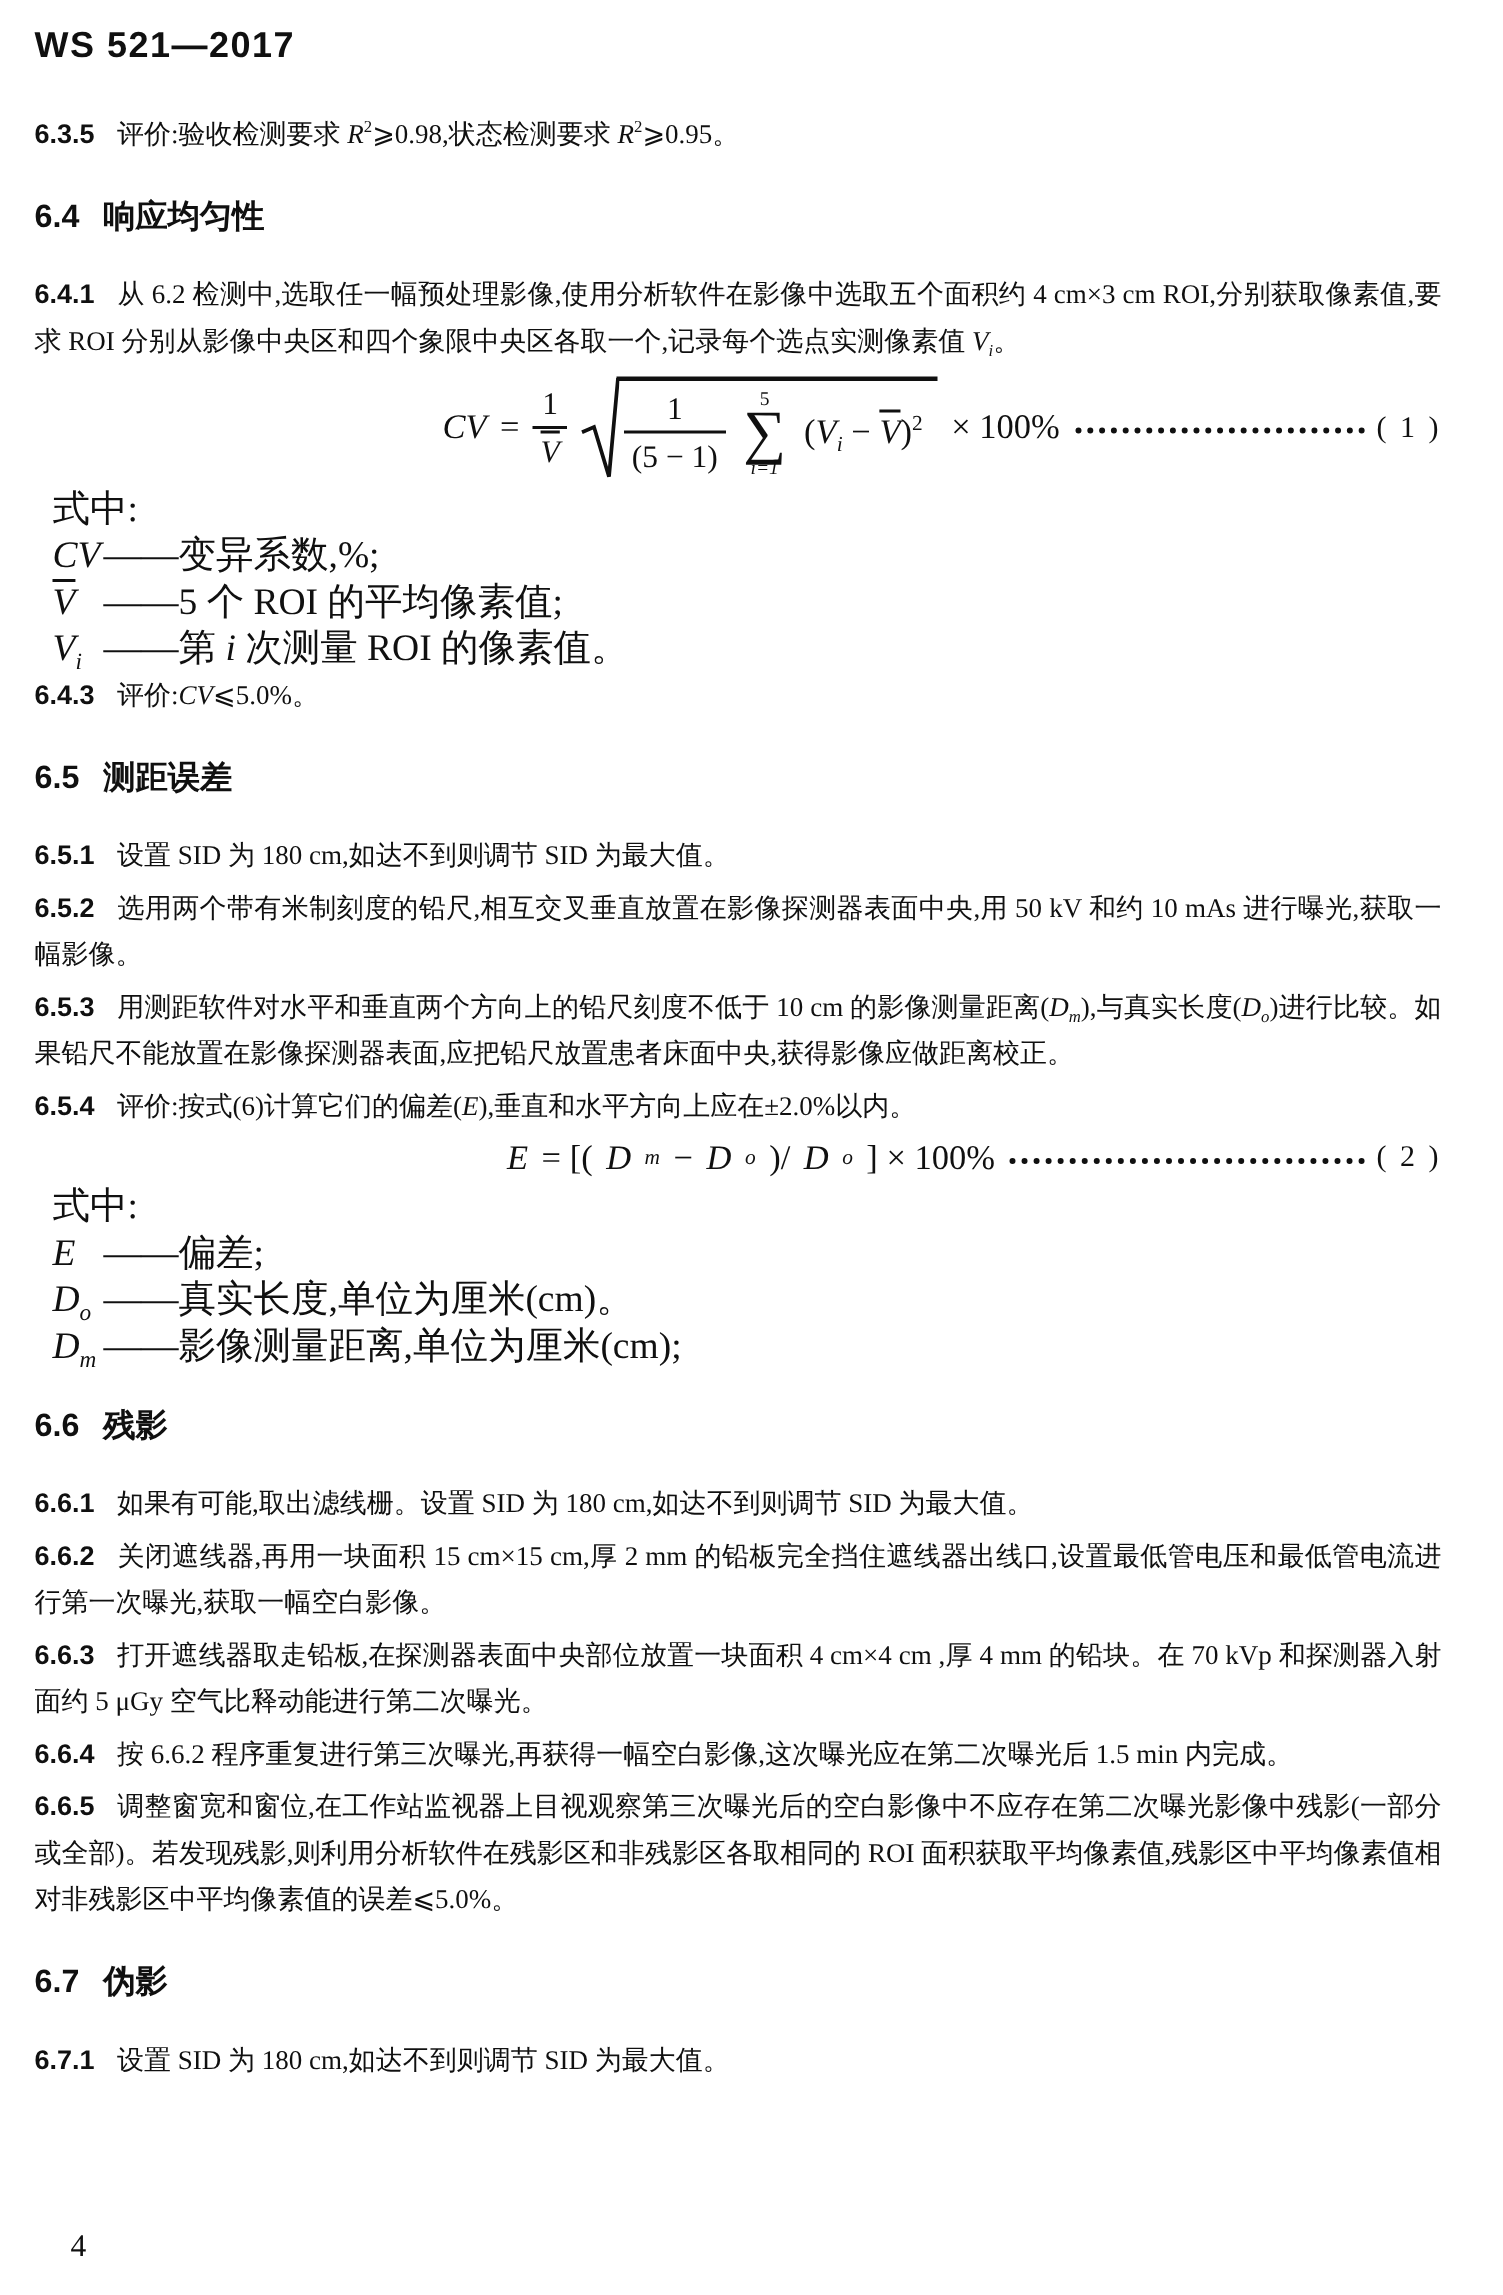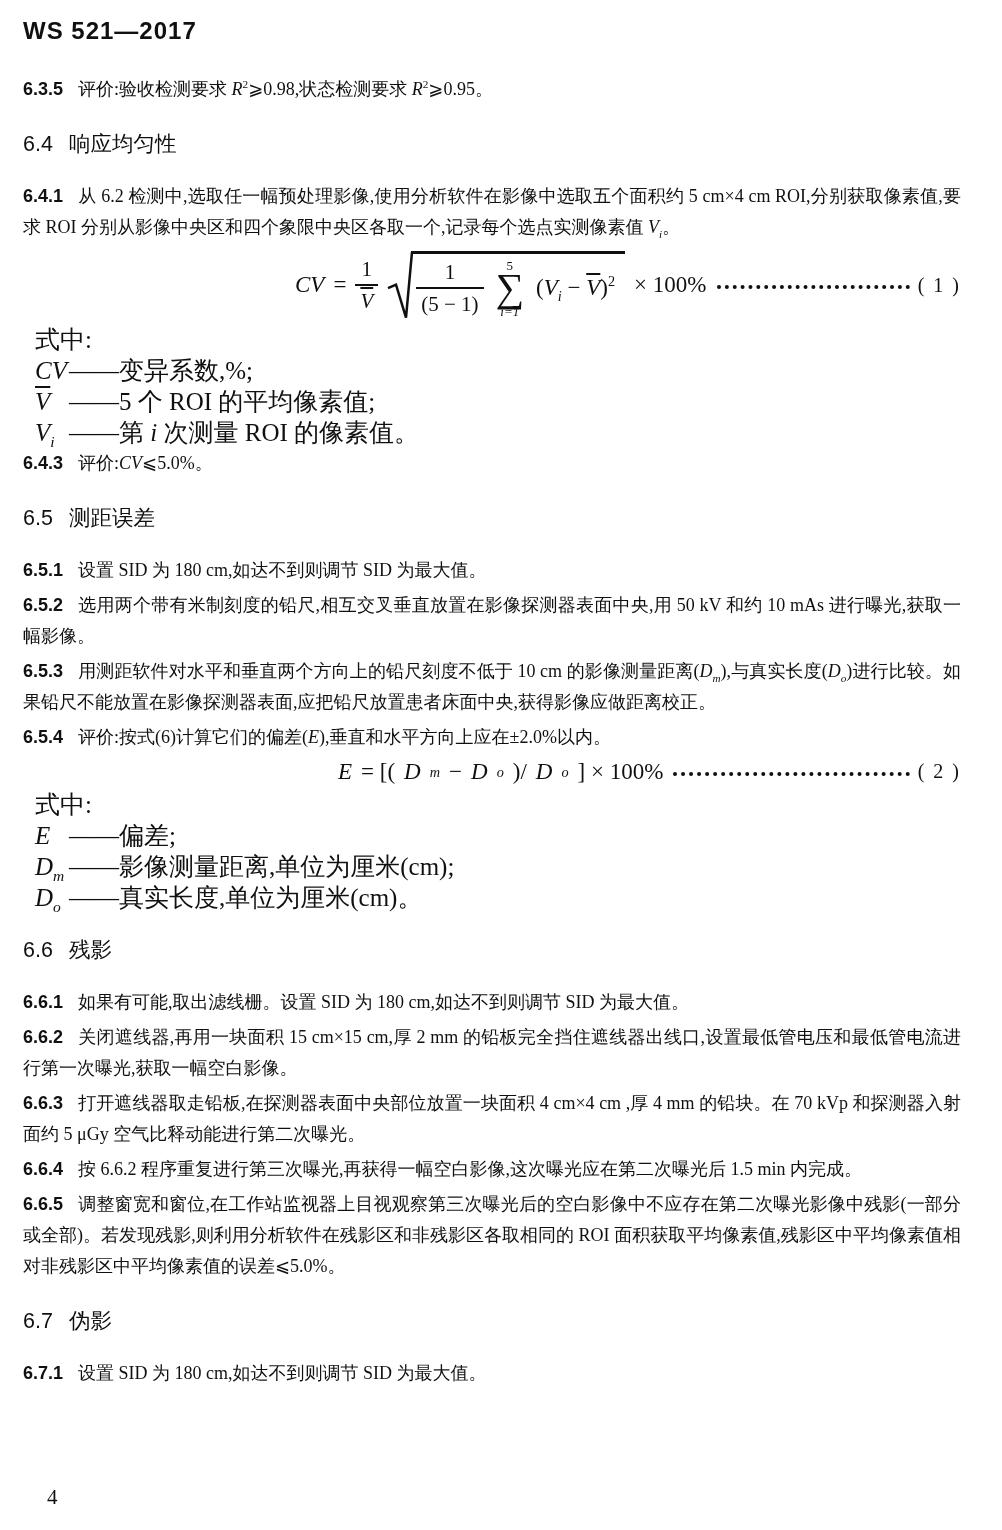--- a/index.html
+++ b/index.html
@@ -12,21 +12,21 @@
     font-family:"Liberation Sans","DejaVu Sans",sans-serif;
     font-weight:bold;font-size:24px;line-height:30px;margin:0 0 26px 0;letter-spacing:1px;
   }
   .clause{font-size:18px;line-height:31px;text-align:justify;margin:2px 0;}
   .clause .num{
     font-family:"Liberation Sans","DejaVu Sans",sans-serif;
     font-weight:bold;margin-right:15px;white-space:nowrap;
   }
   .heading{
     font-family:"Liberation Sans","DejaVu Sans",sans-serif;
-    font-weight:normal;font-size:21.5px;line-height:30px;margin:22px 0 20px 0;
+    font-weight:bold;font-size:21.5px;line-height:30px;margin:22px 0 20px 0;
   }
   .heading .hnum{margin-right:16px;}
   .where{font-size:25px;line-height:31px;margin:0;padding-left:12px;}
   .def{font-size:25px;line-height:31px;margin:0;padding-left:12px;}
   .def .term{display:inline-block;min-width:34px;}
   
   .i{font-style:italic;}
   .ol{font-style:italic;text-decoration:overline;}
   .sup{vertical-align:super;font-size:0.62em;line-height:0;}
   .sub{vertical-align:sub;font-size:0.62em;line-height:0;font-style:italic;}
@@ -56,21 +56,21 @@
 <body>
 
 <div class="page">
 
   <div class="header">WS 521—2017</div>
 
   <p class="clause"><span class="num">6.3.5</span><span><span>评价:验收检测要求 </span><span class="i">R</span><span class="sup">2</span><span>⩾0.98,状态检测要求 </span><span class="i">R</span><span class="sup">2</span><span>⩾0.95。</span></span></p>
 
   <h2 class="heading"><span class="hnum">6.4</span><span>响应均匀性</span></h2>
 
-  <p class="clause"><span class="num">6.4.1</span><span><span>从 6.2 检测中,选取任一幅预处理影像,使用分析软件在影像中选取五个面积约 5 cm×4 cm ROI,分别获取像素值,要求 ROI 分别从影像中央区和四个象限中央区各取一个,记录每个选点实测像素值 </span><span class="i">V</span><span class="sub">i</span><span>。</span></span></p>
+  <p class="clause"><span class="num">6.4.1</span><span><span>从 6.2 检测中,选取任一幅预处理影像,使用分析软件在影像中选取五个面积约 4 cm×3 cm ROI,分别获取像素值,要求 ROI 分别从影像中央区和四个象限中央区各取一个,记录每个选点实测像素值 </span><span class="i">V</span><span class="sub">i</span><span>。</span></span></p>
 
 
   <div class="formula-row f1">
     <span class="fml">
       <span class="i">CV</span>
       <span>=</span>
       <span class="frac">
         <span class="fn">1</span>
         <span class="fd ol">V</span>
       </span>
@@ -124,22 +124,22 @@
         <span class="i">D</span>
         <span class="sub">o</span>
         <span>] × 100%</span>
       </span>
     <span class="dots"></span>
     <span class="flabel">( 2 )</span>
   </div>
 
   <p class="where">式中:</p>
   <p class="def"><span class="term"><span class="i">E</span></span><span><span>——偏差;</span></span></p>
+  <p class="def"><span class="term"><span class="i">D</span><span class="sub">o</span></span><span><span>——真实长度,单位为厘米(cm)。</span></span></p>
   <p class="def"><span class="term"><span class="i">D</span><span class="sub">m</span></span><span><span>——影像测量距离,单位为厘米(cm);</span></span></p>
-  <p class="def"><span class="term"><span class="i">D</span><span class="sub">o</span></span><span><span>——真实长度,单位为厘米(cm)。</span></span></p>
 
   <h2 class="heading"><span class="hnum">6.6</span><span>残影</span></h2>
 
   <p class="clause"><span class="num">6.6.1</span><span><span>如果有可能,取出滤线栅。设置 SID 为 180 cm,如达不到则调节 SID 为最大值。</span></span></p>
   <p class="clause"><span class="num">6.6.2</span><span><span>关闭遮线器,再用一块面积 15 cm×15 cm,厚 2 mm 的铅板完全挡住遮线器出线口,设置最低管电压和最低管电流进行第一次曝光,获取一幅空白影像。</span></span></p>
   <p class="clause"><span class="num">6.6.3</span><span><span>打开遮线器取走铅板,在探测器表面中央部位放置一块面积 4 cm×4 cm ,厚 4 mm 的铅块。在 70 kVp 和探测器入射面约 5 μGy 空气比释动能进行第二次曝光。</span></span></p>
   <p class="clause"><span class="num">6.6.4</span><span><span>按 6.6.2 程序重复进行第三次曝光,再获得一幅空白影像,这次曝光应在第二次曝光后 1.5 min 内完成。</span></span></p>
   <p class="clause"><span class="num">6.6.5</span><span><span>调整窗宽和窗位,在工作站监视器上目视观察第三次曝光后的空白影像中不应存在第二次曝光影像中残影(一部分或全部)。若发现残影,则利用分析软件在残影区和非残影区各取相同的 ROI 面积获取平均像素值,残影区中平均像素值相对非残影区中平均像素值的误差⩽5.0%。</span></span></p>
 
   <h2 class="heading"><span class="hnum">6.7</span><span>伪影</span></h2>

